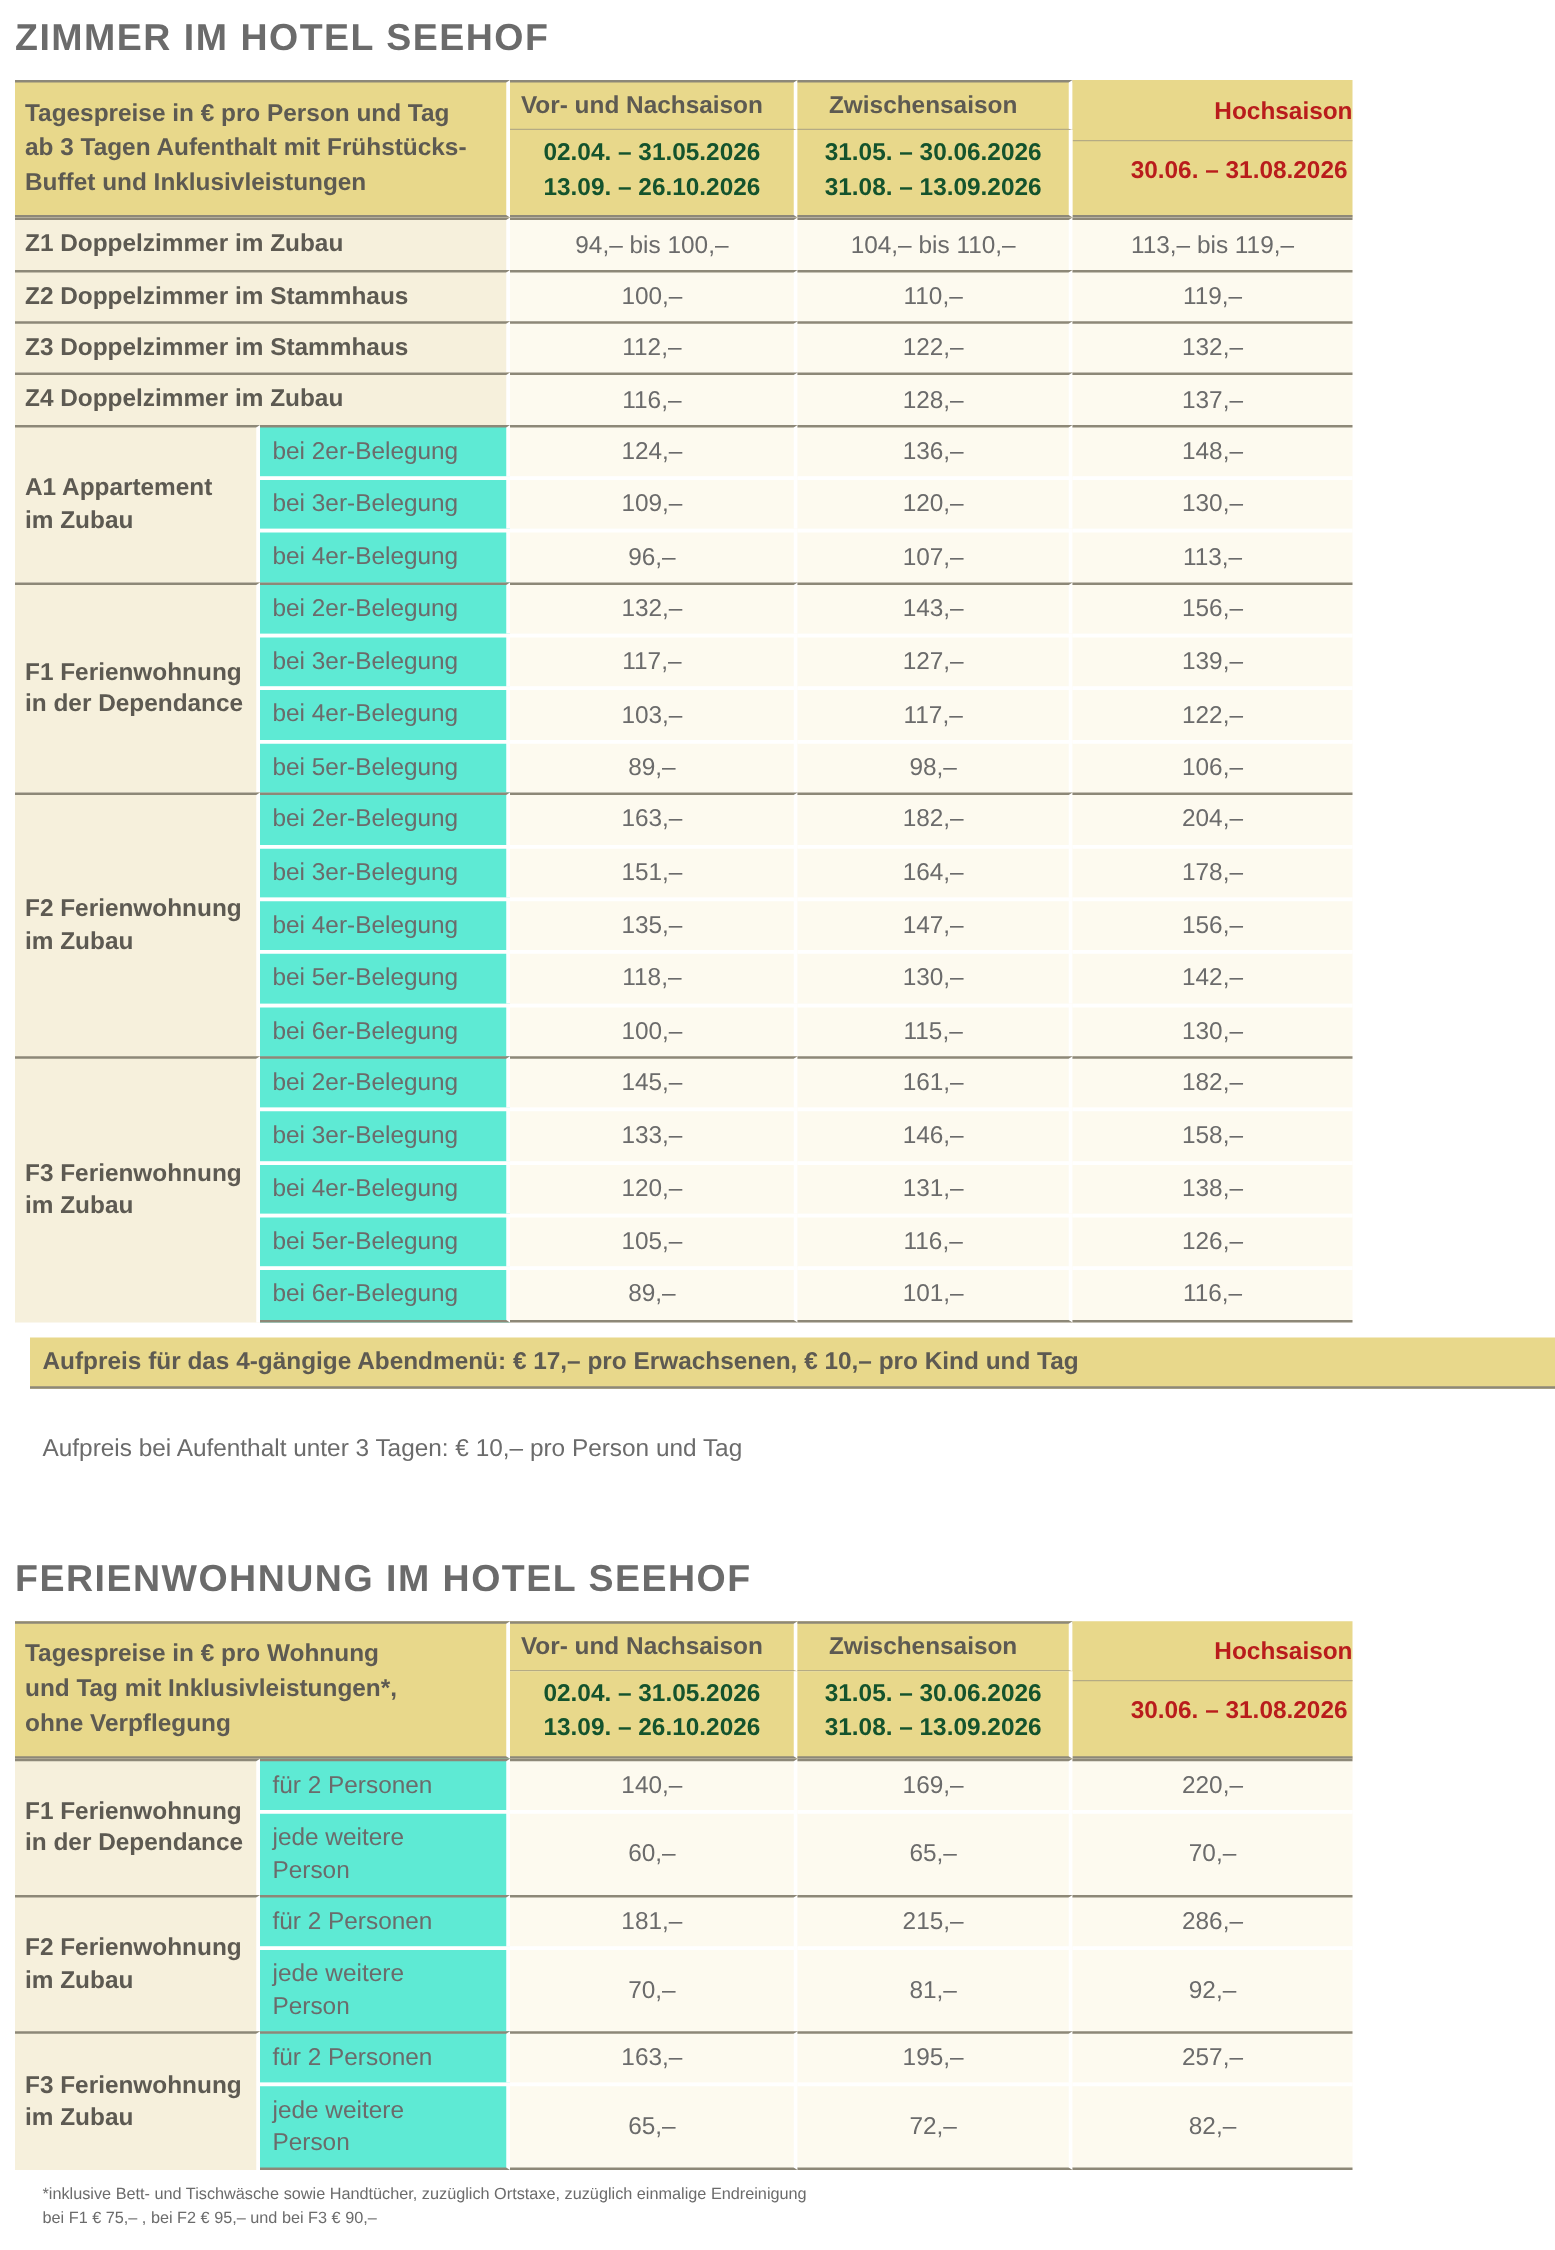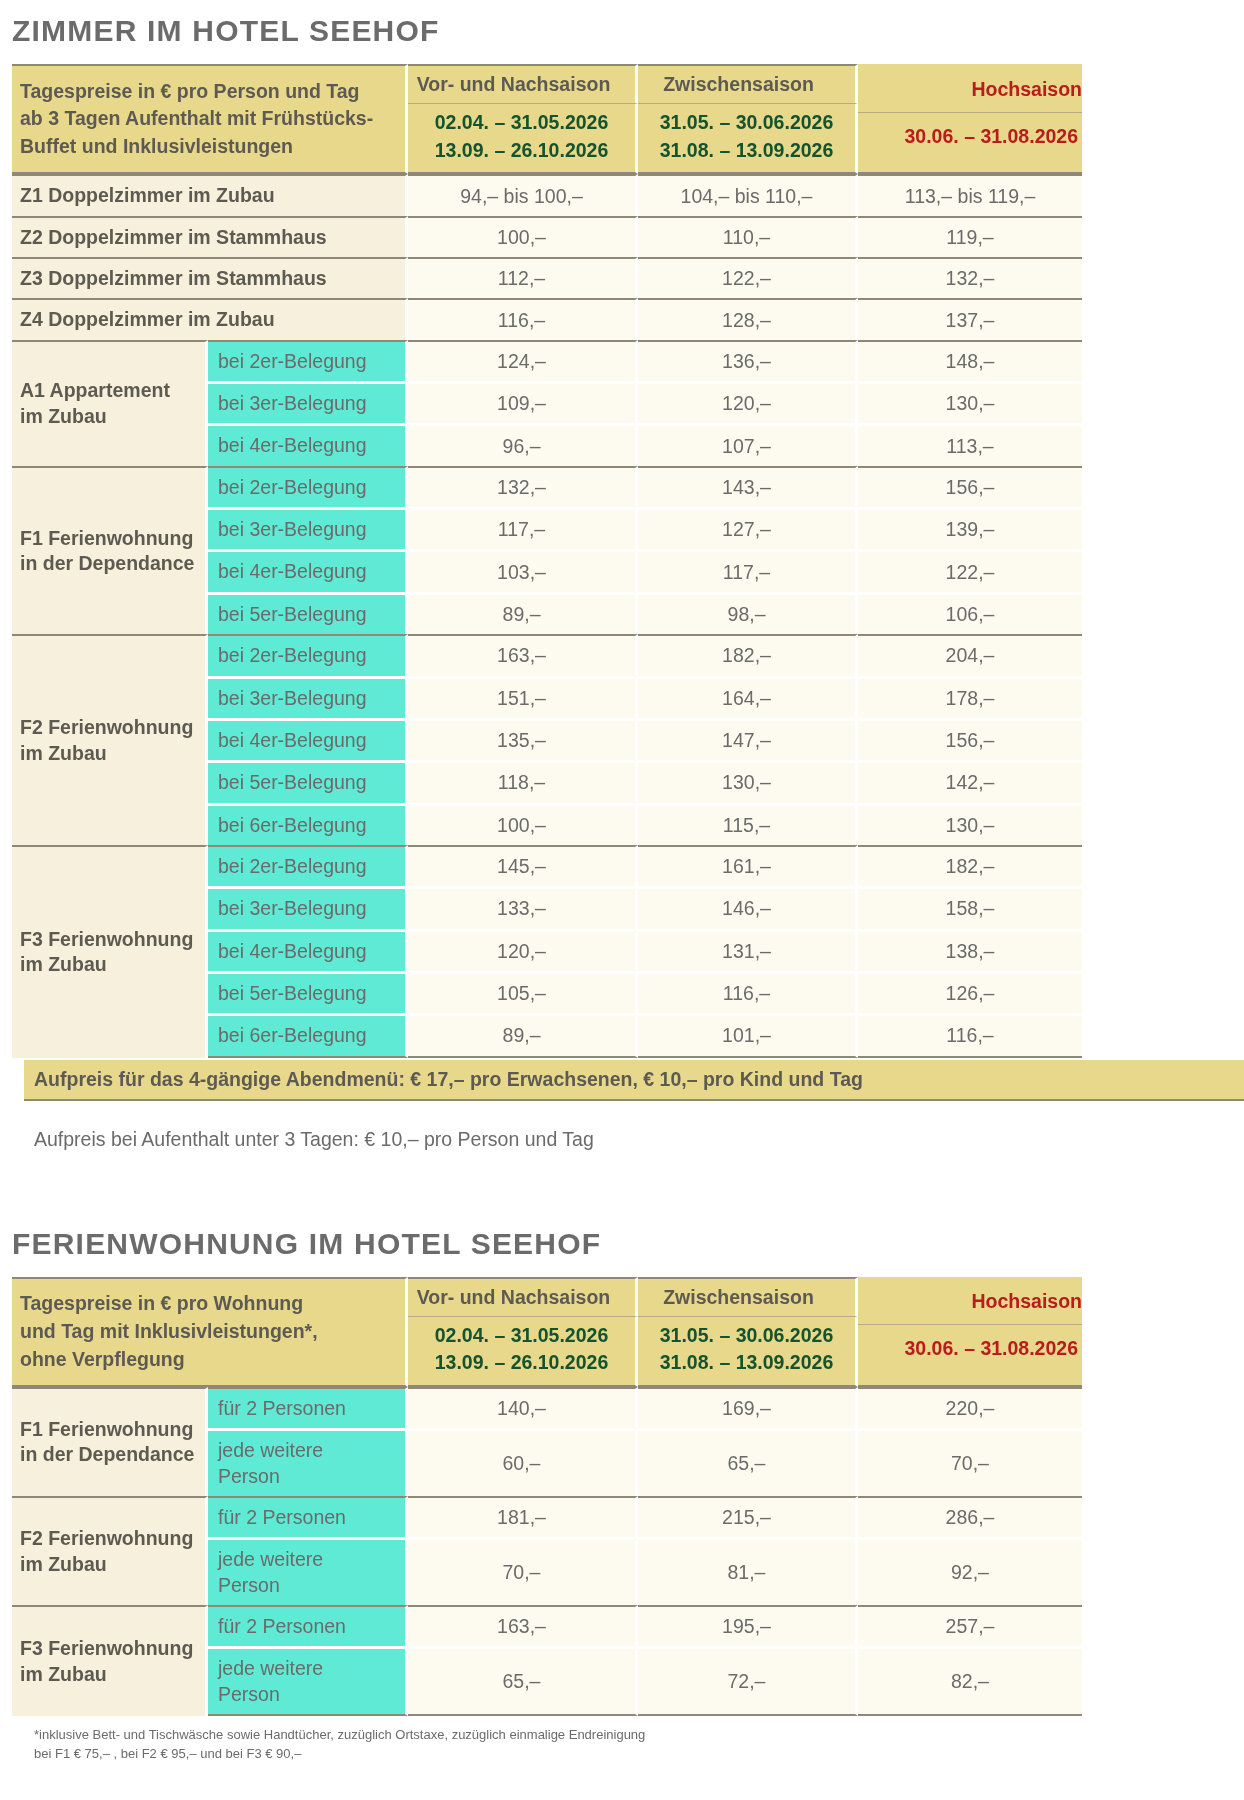--- a/index.html
+++ b/index.html
@@ -126,21 +126,21 @@
 
   .tbl-bottom > td { border-bottom: 2px solid #8d8878; }
 
   
   .note-bar {
     background: #e8d88b;
     color: #5d5a52;
     font-weight: bold;
     font-size: 19.5px;
     padding: 8px 10px;
-    margin: 2px 12px;
+    margin: 12px 12px;
     width: 1220px;
     border-bottom: 2px solid #8d8878;
   }
   .note-plain {
     color: #6b6b6b;
     font-size: 19.5px;
     padding: 25px 10px 0 10px;
     margin: 0 12px;
     width: 1220px;
   }

